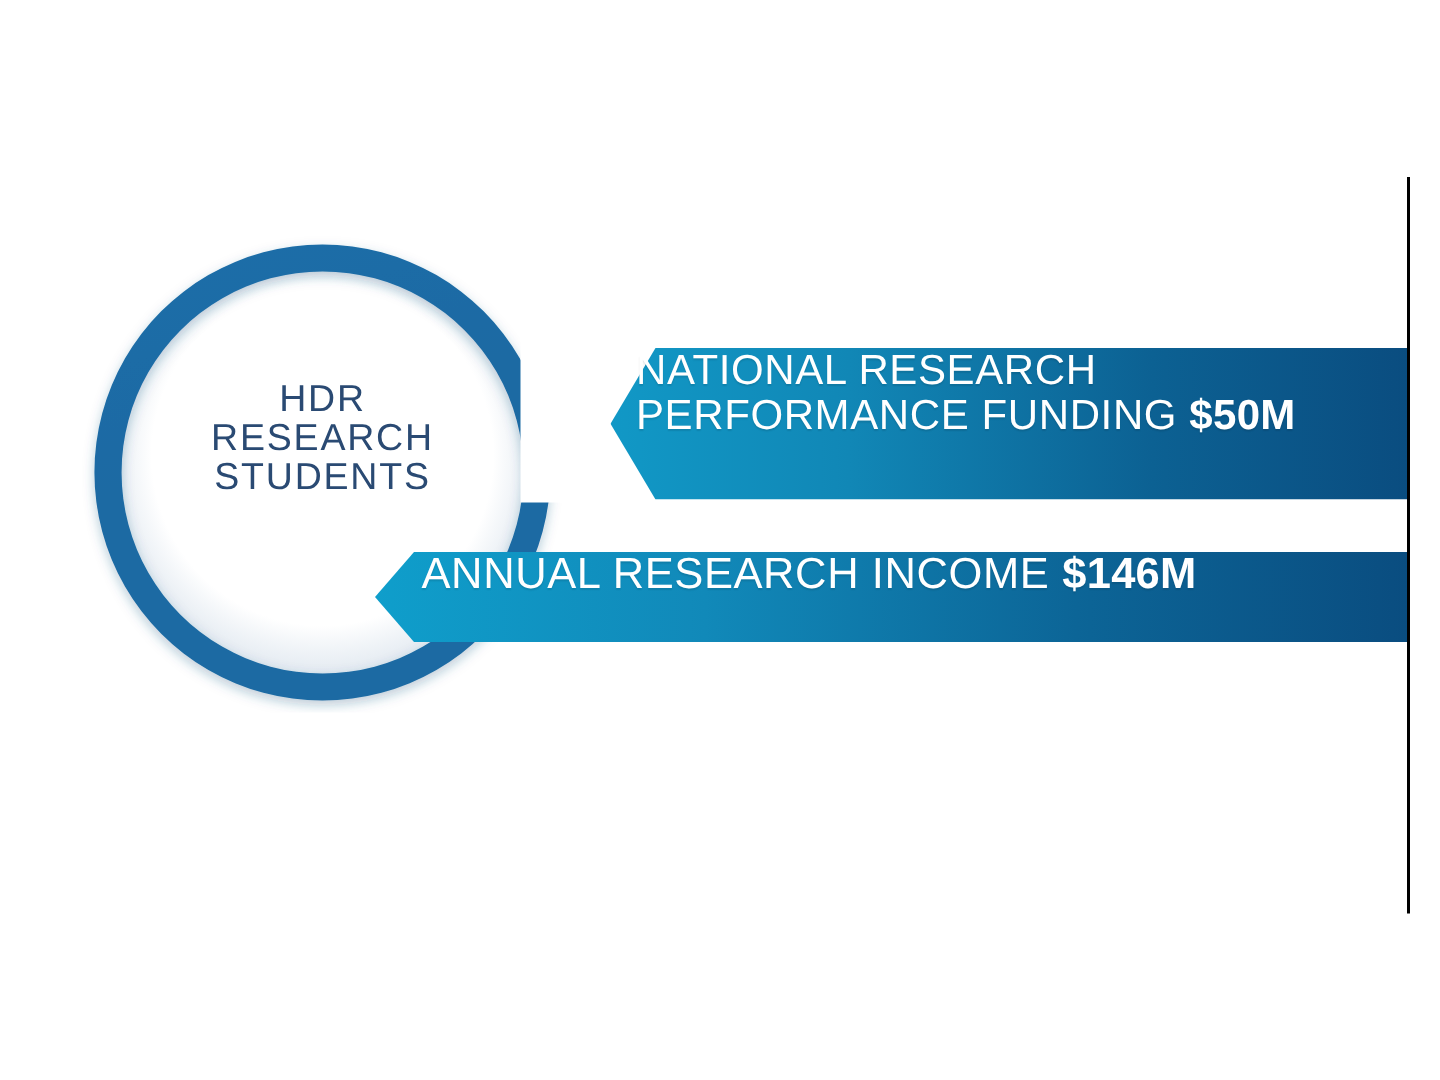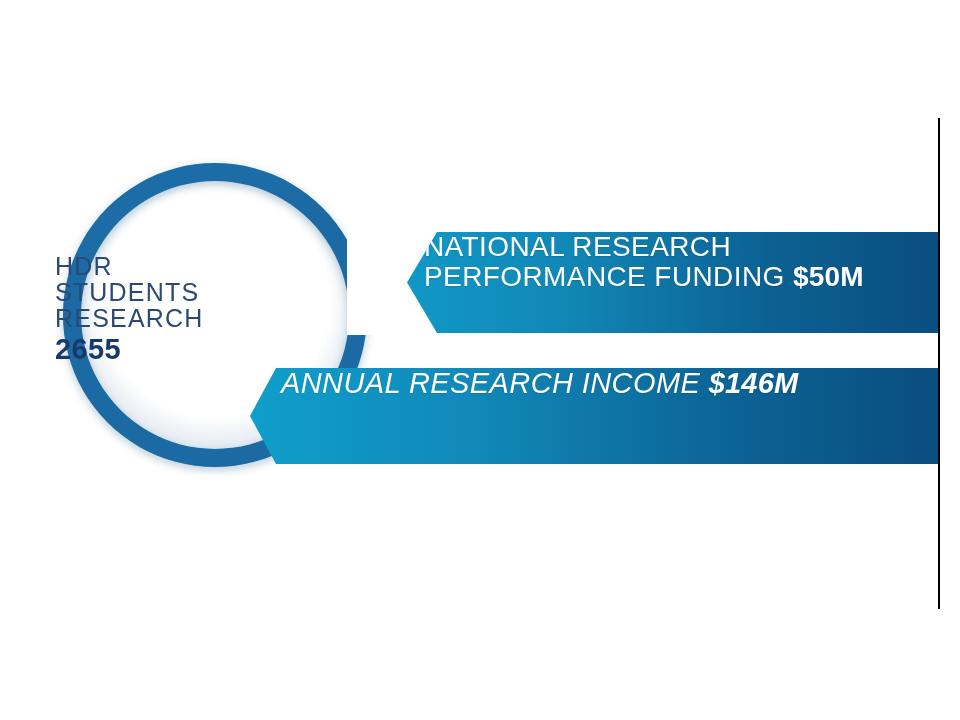--- a/index.html
+++ b/index.html
@@ -33,20 +33,21 @@
     left: 0;
     top: 0;
     width: 320px;
     height: 320px;
   }
   .circle-label {
     position: absolute;
     left: 0;
     top: 98px;
     width: 320px;
+    text-align: center;
     line-height: 1.04;
     letter-spacing: 0.5px;
   }
   .circle-label .line {
     display: block;
     font-size: 25px;
     font-weight: 400;
     color: #2a4a73;
     letter-spacing: 1.2px;
   }
@@ -92,22 +93,21 @@
   #banner-funding .banner-text {
     padding-left: 17px;
     font-size: 28px;
   }
 
   
   #banner-income {
     left: 250px;
     top: 368px;
     width: 688px;
-    height: 96px;
-    font-style: italic;
+    height: 60px;
   }
   #banner-income .banner-text {
     padding-left: 31px;
     font-size: 29px;
   }
 
   
   #banner-expenditure {
     left: 35px;
     top: 489px;
@@ -170,23 +170,22 @@
                  M 160 26
                  A 134 134 0 1 0 160.1 26
                  Z" fill="url(#ringGrad)" fill-rule="evenodd"></path>
       </g>
 
       <rect x="292" y="70" width="40" height="110" fill="#ffffff"></rect>
     </svg>
 
     <div class="circle-label">
       <span class="line">HDR</span>
+      <span class="line">RESEARCH</span>
       <span class="line">STUDENTS</span>
-      <span class="line">RESEARCH</span>
-      <span class="circle-value">2655</span>
     </div>
   </div>
 
 
   <div class="banner" id="banner-income">
     <svg class="banner-shape" viewBox="0 0 688 76" preserveAspectRatio="none">
       <defs>
         <linearGradient id="grad2" x1="0" y1="0" x2="1" y2="0">
           <stop offset="0%" stop-color="#0f9ecb"></stop>
           <stop offset="32%" stop-color="#1189b9"></stop>

